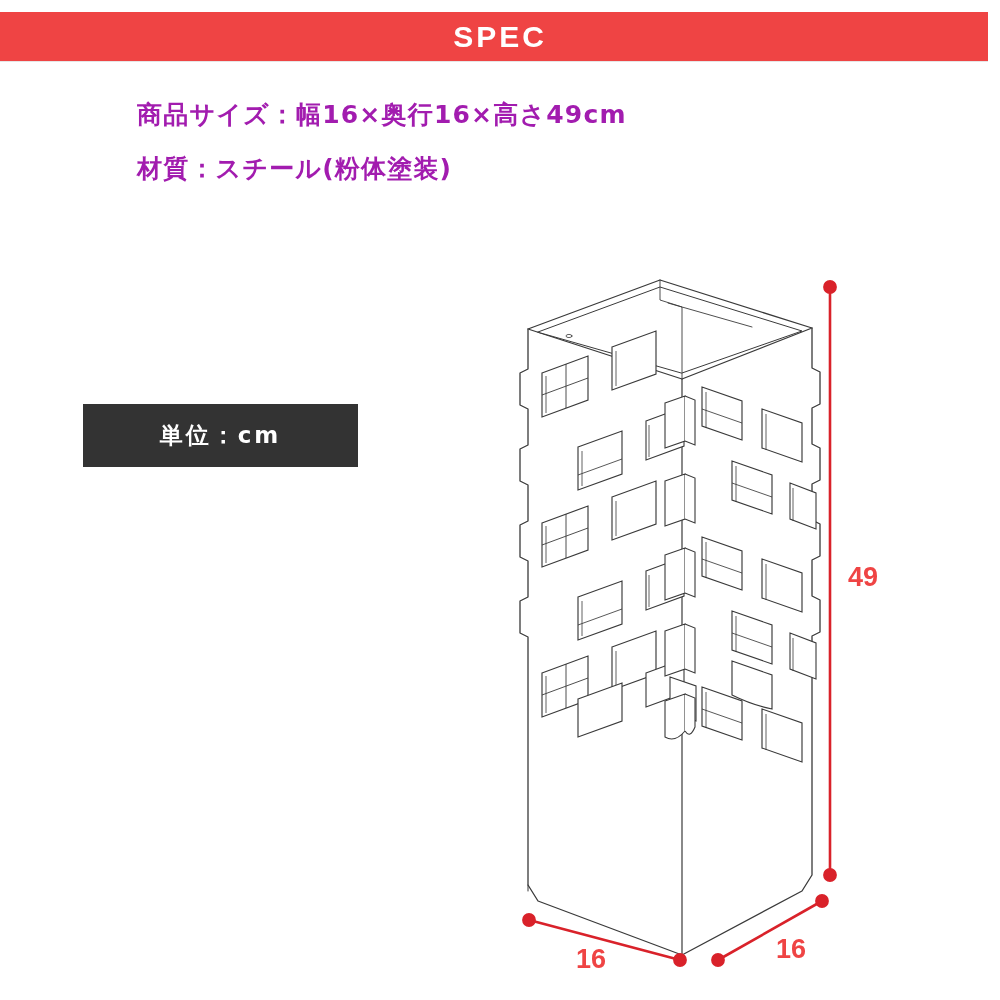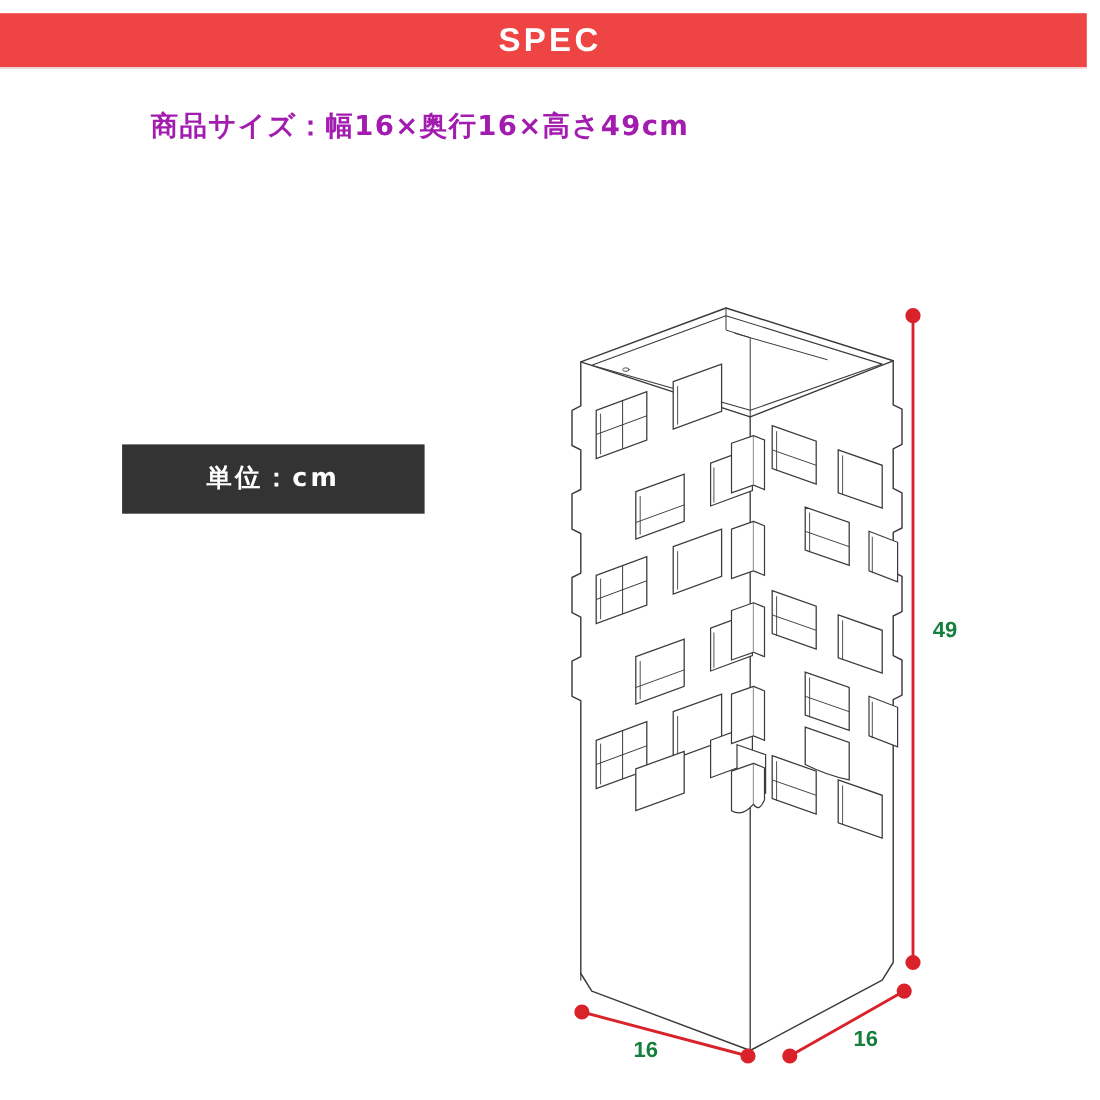--- a/index.html
+++ b/index.html
@@ -61,21 +61,20 @@
   }
 
   
   #unit-badge {
     position: absolute;
     left: 83px;
     top: 404px;
     width: 275px;
     height: 63px;
     background: #333333;
-    margin-left: 28px;
   }
   #unit-badge-label {
     position: absolute;
     left: 0;
     top: 0;
     width: 275px;
     height: 63px;
     line-height: 62px;
     text-align: center;
     color: #ffffff;
@@ -92,39 +91,40 @@
     top: 255px;
     width: 450px;
     height: 740px;
   }
   #illustration svg {
     display: block;
   }
 
   .dim-label {
     position: absolute;
-    color: #15803d;
-    font-size: 20px;
+    color: #ef4444;
+    font-size: 27px;
     font-weight: bold;
     font-family: "Liberation Sans", "DejaVu Sans", sans-serif;
     white-space: nowrap;
   }
   #dim-height-label { left: 848px; top: 562px; }
   #dim-width-label  { left: 576px; top: 944px; }
   #dim-depth-label  { left: 776px; top: 934px; }
 </style>
 </head>
 <body>
 
 <div id="header-bar">
   <div id="header-title">SPEC</div>
 </div>
 
 <div id="spec-list">
   <div class="spec-line">商品サイズ：幅16×奥行16×高さ49cm</div>
+  <div class="spec-line">材質：スチール(粉体塗装)</div>
 </div>
 
 <div id="unit-badge">
   <div id="unit-badge-label">単位：cm</div>
 </div>
 
 <div id="illustration">
   <svg width="450" height="740" viewBox="0 0 450 740" xmlns="http://www.w3.org/2000/svg">
     <defs>
 

